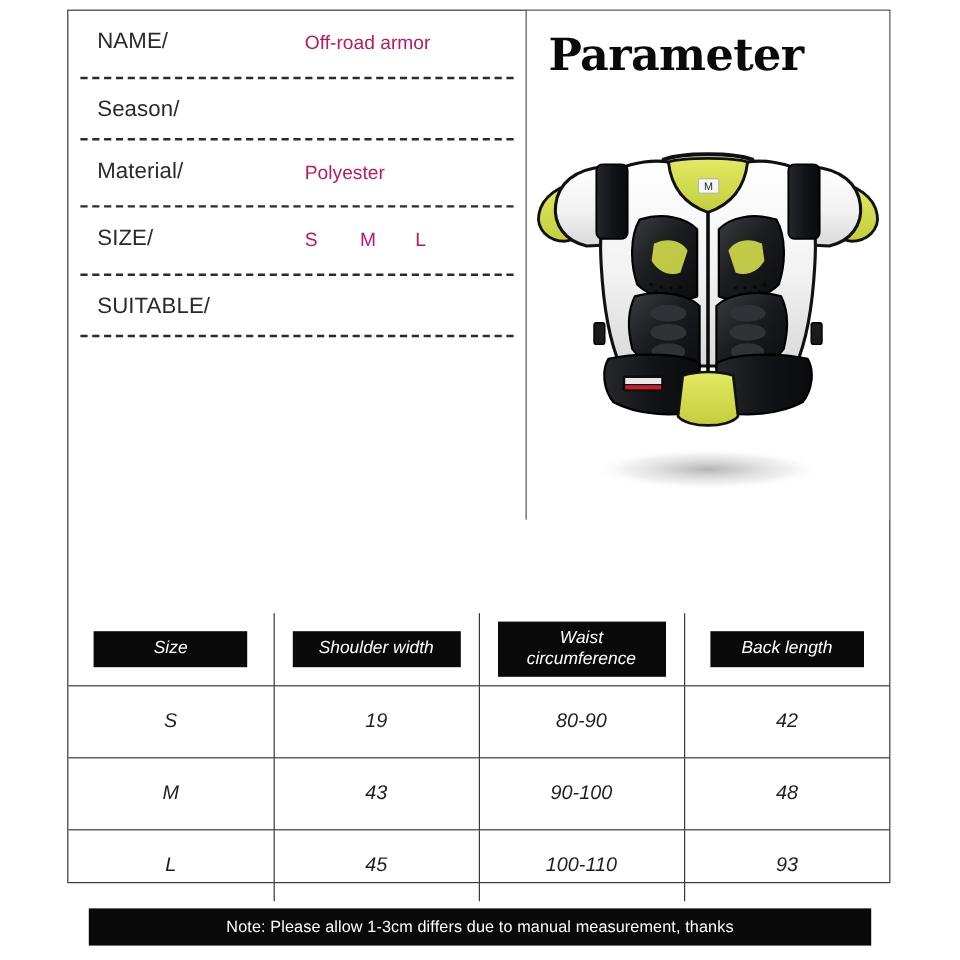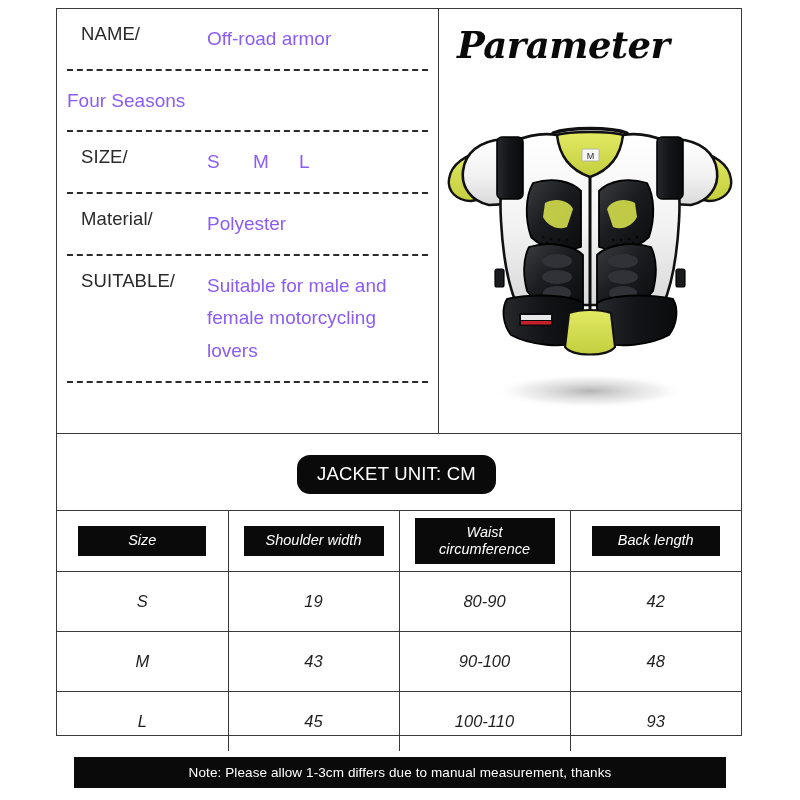--- a/index.html
+++ b/index.html
@@ -43,55 +43,55 @@
     padding: 0;
     position: relative;
   }
   .spec-row {
     display: flex;
     align-items: flex-start;
     padding: 14px 0 13px 0;
     margin: 0 10px;
     border-bottom: 2px dashed #2b2b2b;
     border-bottom-style: dashed;
+    gap: 47px;
   }
   .spec-row:last-child { border-bottom: 2px dashed #2b2b2b; }
   .spec-key {
     width: 140px;
     flex: 0 0 140px;
     padding-left: 14px;
     box-sizing: border-box;
     font-size: 18.5px;
     color: #2a2a2a;
     letter-spacing: .1px;
   }
   .spec-val {
     flex: 1;
-    font-size: 19px;
-    color: #8b5cf6;
+    font-size: 16px;
+    color: #be185d;
     line-height: 1.72;
   }
   .spec-val.sizes { letter-spacing: 0; }
   .spec-val.sizes span { display: inline-block; width: 46px; }
   .spec-val.multiline { white-space: pre-line; }
 
   
   .photo-panel {
     flex: 1;
     position: relative;
     background: #ffffff;
     overflow: hidden;
   }
   .param-title {
     position: absolute;
     left: 18px;
     top: 14px;
     font-family: "DejaVu Serif", "Liberation Serif", serif;
     font-weight: 700;
-    font-style: italic;
     font-size: 37px;
     color: #0a0a0a;
     letter-spacing: -0.5px;
   }
   .armor-wrap {
     position: absolute;
     left: 0;
     top: 82px;
     width: 100%;
     height: 330px;
@@ -180,40 +180,37 @@
   <div class="top-area">
 
     <div class="spec-panel">
 
       <div class="spec-row">
         <div class="spec-key">NAME/</div>
         <div class="spec-val">Off-road armor</div>
       </div>
 
       <div class="spec-row">
-        <div class="spec-val">Four Seasons</div>
+        <div class="spec-key">Season/</div>
+      </div>
+
+      <div class="spec-row">
+        <div class="spec-key">Material/</div>
+        <div class="spec-val">Polyester</div>
       </div>
 
       <div class="spec-row">
         <div class="spec-key">SIZE/</div>
         <div class="spec-val sizes">
           <span>S</span><span>M</span><span>L</span>
         </div>
       </div>
 
       <div class="spec-row">
-        <div class="spec-key">Material/</div>
-        <div class="spec-val">Polyester</div>
-      </div>
-
-      <div class="spec-row">
         <div class="spec-key">SUITABLE/</div>
-        <div class="spec-val multiline">Suitable for male and
-female  motorcycling
-lovers</div>
       </div>
 
     </div>
 
     <div class="photo-panel">
       <div class="param-title">Parameter</div>
 
       <div class="armor-wrap">
         <svg class="armor-svg" width="290" height="320" viewBox="0 0 290 320">
           <defs>
@@ -323,23 +320,20 @@
 
           <path d="M124 222 C136 218 154 218 166 222 L170 256 C162 266 128 266 120 256 Z" fill="url(#yellowLining)" stroke="#111" stroke-width="2.2" stroke-linejoin="round"></path>
 
           <rect x="50" y="178" width="9" height="18" rx="2" fill="#1a1b1e" stroke="#000" stroke-width="1.2"></rect>
           <rect x="231" y="178" width="9" height="18" rx="2" fill="#1a1b1e" stroke="#000" stroke-width="1.2"></rect>
         </svg>
       </div>
     </div>
   </div>
 
-  <div class="unit-section">
-    <div class="unit-pill">JACKET UNIT: CM</div>
-  </div>
 
   <table class="size-table">
     <tbody>
       <tr>
         <td class="head-cell">
           <span class="hd">Size</span>
         </td>
         <td class="head-cell">
           <span class="hd wide">Shoulder width</span>
         </td>

